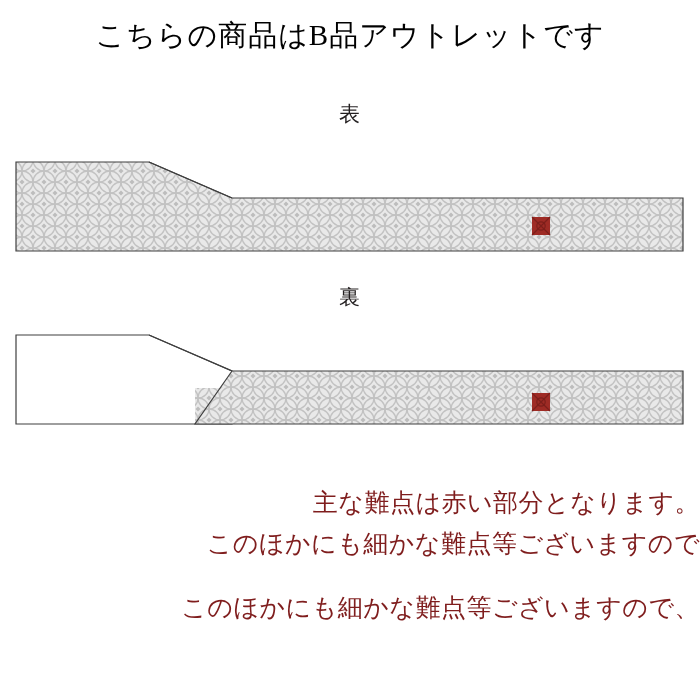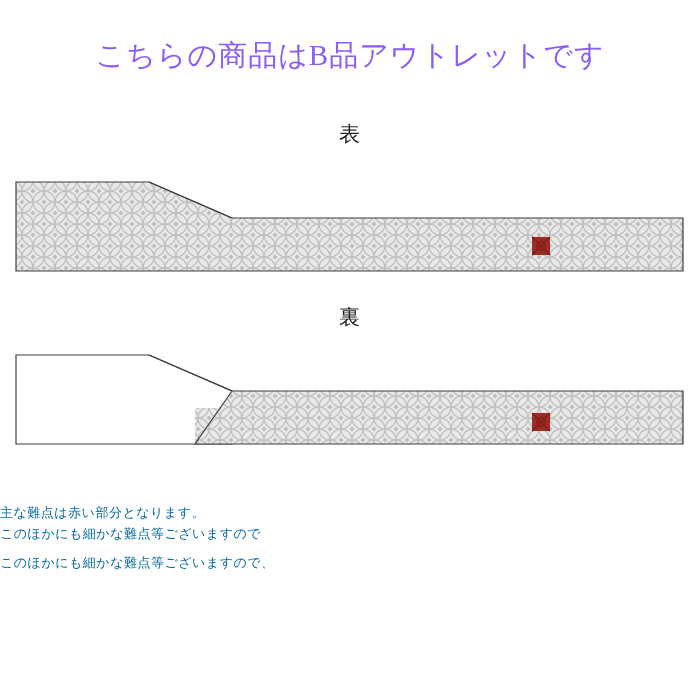--- a/index.html
+++ b/index.html
@@ -19,22 +19,22 @@
     position: relative;
     width: 700px;
     height: 700px;
     box-sizing: border-box;
   }
 
   .title {
     text-align: center;
     font-size: 29px;
     letter-spacing: 1px;
-    margin-top: 36px;
-    color: #8b5cf6;
+    margin-top: 16px;
+    color: #000000;
     font-family: "Liberation Serif", "DejaVu Serif", serif;
   }
 
   .section-label {
     text-align: center;
     font-size: 21px;
     color: #231f20;
     letter-spacing: 1px;
   }
 
@@ -51,29 +51,29 @@
     height: 115px;
     margin-top: 10px;
   }
 
   .diagram-wrap svg {
     display: block;
   }
 
   .notes {
     margin-top: 46px;
-    text-align: left;
-    font-size: 13px;
+    text-align: right;
+    font-size: 25px;
     line-height: 1.65;
-    color: #0369a1;
+    color: #7f1d1d;
     letter-spacing: 0.5px;
   }
 
   .notes .block + .block {
-    margin-top: 7px;
+    margin-top: 22px;
   }
 
   .notes .line {
     display: block;
   }
 </style>
 </head>
 <body>
 
 <div class="page">

